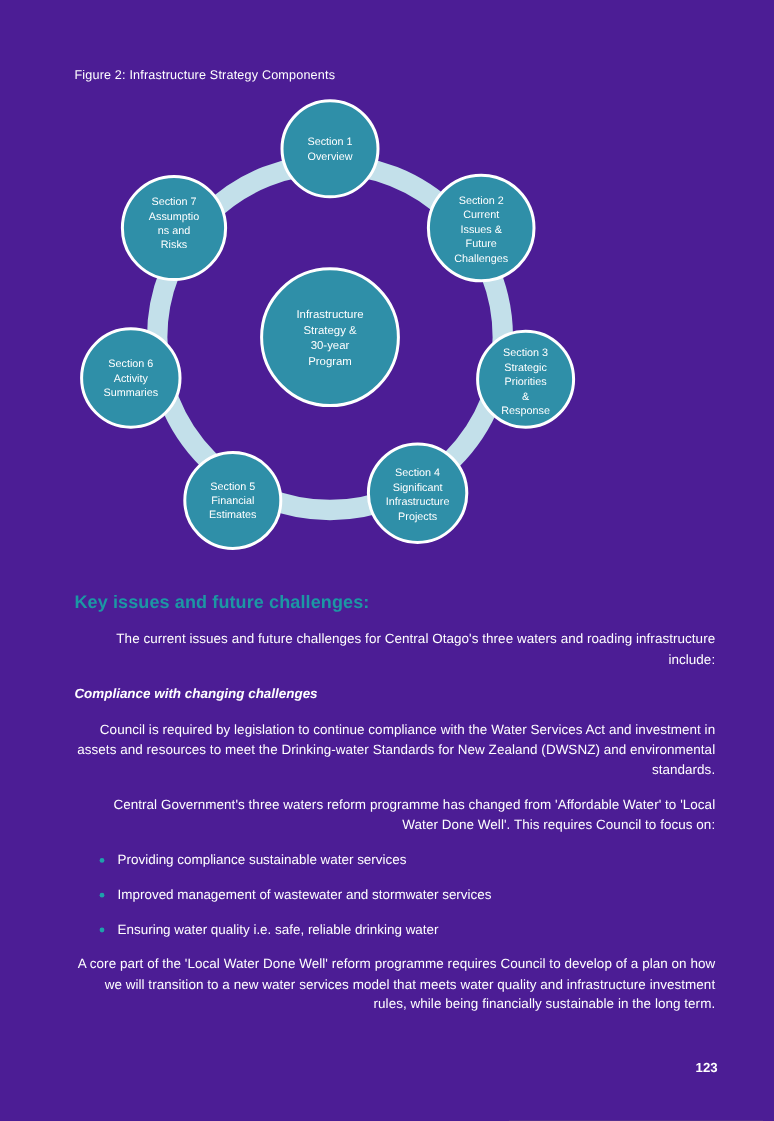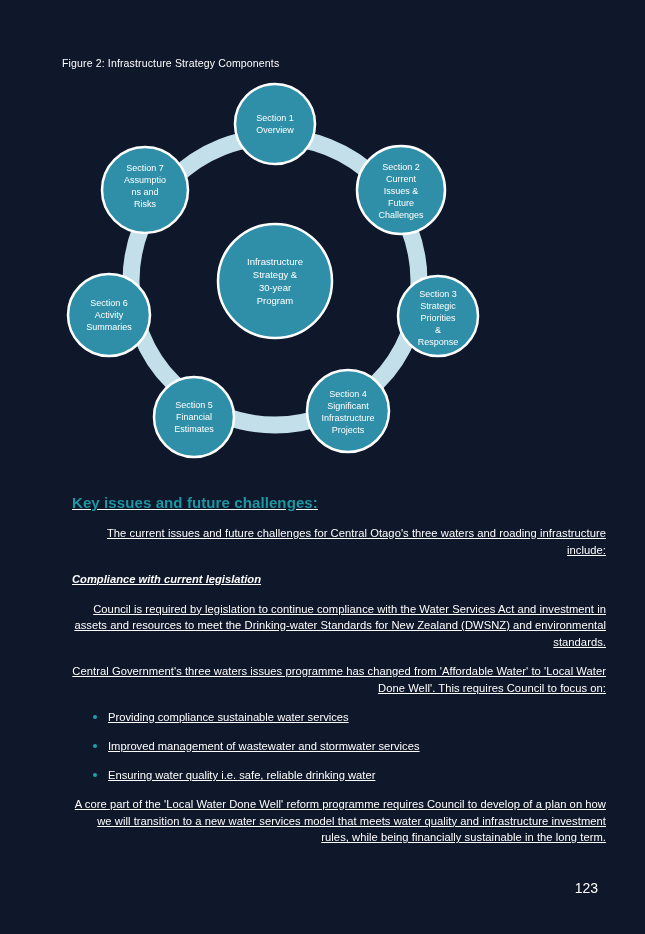--- a/index.html
+++ b/index.html
@@ -12,21 +12,21 @@
     height: 934px;
     position: relative;
     font-family: "Liberation Sans", sans-serif;
     color: #ffffff;
     overflow: hidden;
   }
 
   .page {
     position: absolute;
     inset: 0;
-    background: #0f172a;
+    background: #4c1d95;
   }
 
   
   .fig-caption {
     position: absolute;
     left: 62px;
     top: 57px;
     font-size: 10.5px;
     color: #ffffff;
     letter-spacing: .15px;
@@ -45,24 +45,23 @@
 
   .node-text {
     font-family: "Liberation Sans", sans-serif;
     fill: #ffffff;
     text-anchor: middle;
   }
 
   
   .content {
     position: absolute;
-    left: 72px;
+    left: 62px;
     top: 494px;
     width: 534px;
-    text-decoration: underline;
   }
 
   h2.section-heading {
     margin: 0 0 14px 0;
     font-size: 15px;
     font-weight: bold;
     color: #1c97a4;
     letter-spacing: .1px;
   }
 
@@ -105,22 +104,22 @@
     height: 4px;
     border-radius: 50%;
     background: #1fa0ab;
     display: block;
   }
 
   .page-number {
     position: absolute;
     right: 47px;
     bottom: 38px;
-    font-size: 14px;
-    font-weight: normal;
+    font-size: 11px;
+    font-weight: bold;
     color: #ffffff;
   }
 </style>
 </head>
 <body>
 
 <div class="page">
 
   <div class="fig-caption">Figure 2: Infrastructure Strategy Components</div>
 
@@ -192,25 +191,25 @@
       </g>
     </svg>
   </div>
 
   <div class="content">
 
     <h2 class="section-heading">Key issues and future challenges:</h2>
 
     <p class="body-text">The current issues and future challenges for Central Otago's three waters and roading infrastructure include:</p>
 
-    <p class="subhead">Compliance with current legislation</p>
+    <p class="subhead">Compliance with changing challenges</p>
 
     <p class="body-text">Council is required by legislation to continue compliance with the Water Services Act and investment in assets and resources to meet the Drinking-water Standards for New Zealand (DWSNZ) and environmental standards.</p>
 
-    <p class="body-text">Central Government's three waters issues programme has changed from 'Affordable Water' to 'Local Water Done Well'. This requires Council to focus on:</p>
+    <p class="body-text">Central Government's three waters reform programme has changed from 'Affordable Water' to 'Local Water Done Well'. This requires Council to focus on:</p>
 
     <ul class="bullets">
       <li>
         <span class="bullet-dot"></span>
         <span>Providing compliance sustainable water services</span>
       </li>
       <li>
         <span class="bullet-dot"></span>
         <span>Improved management of wastewater and stormwater services</span>
       </li>

